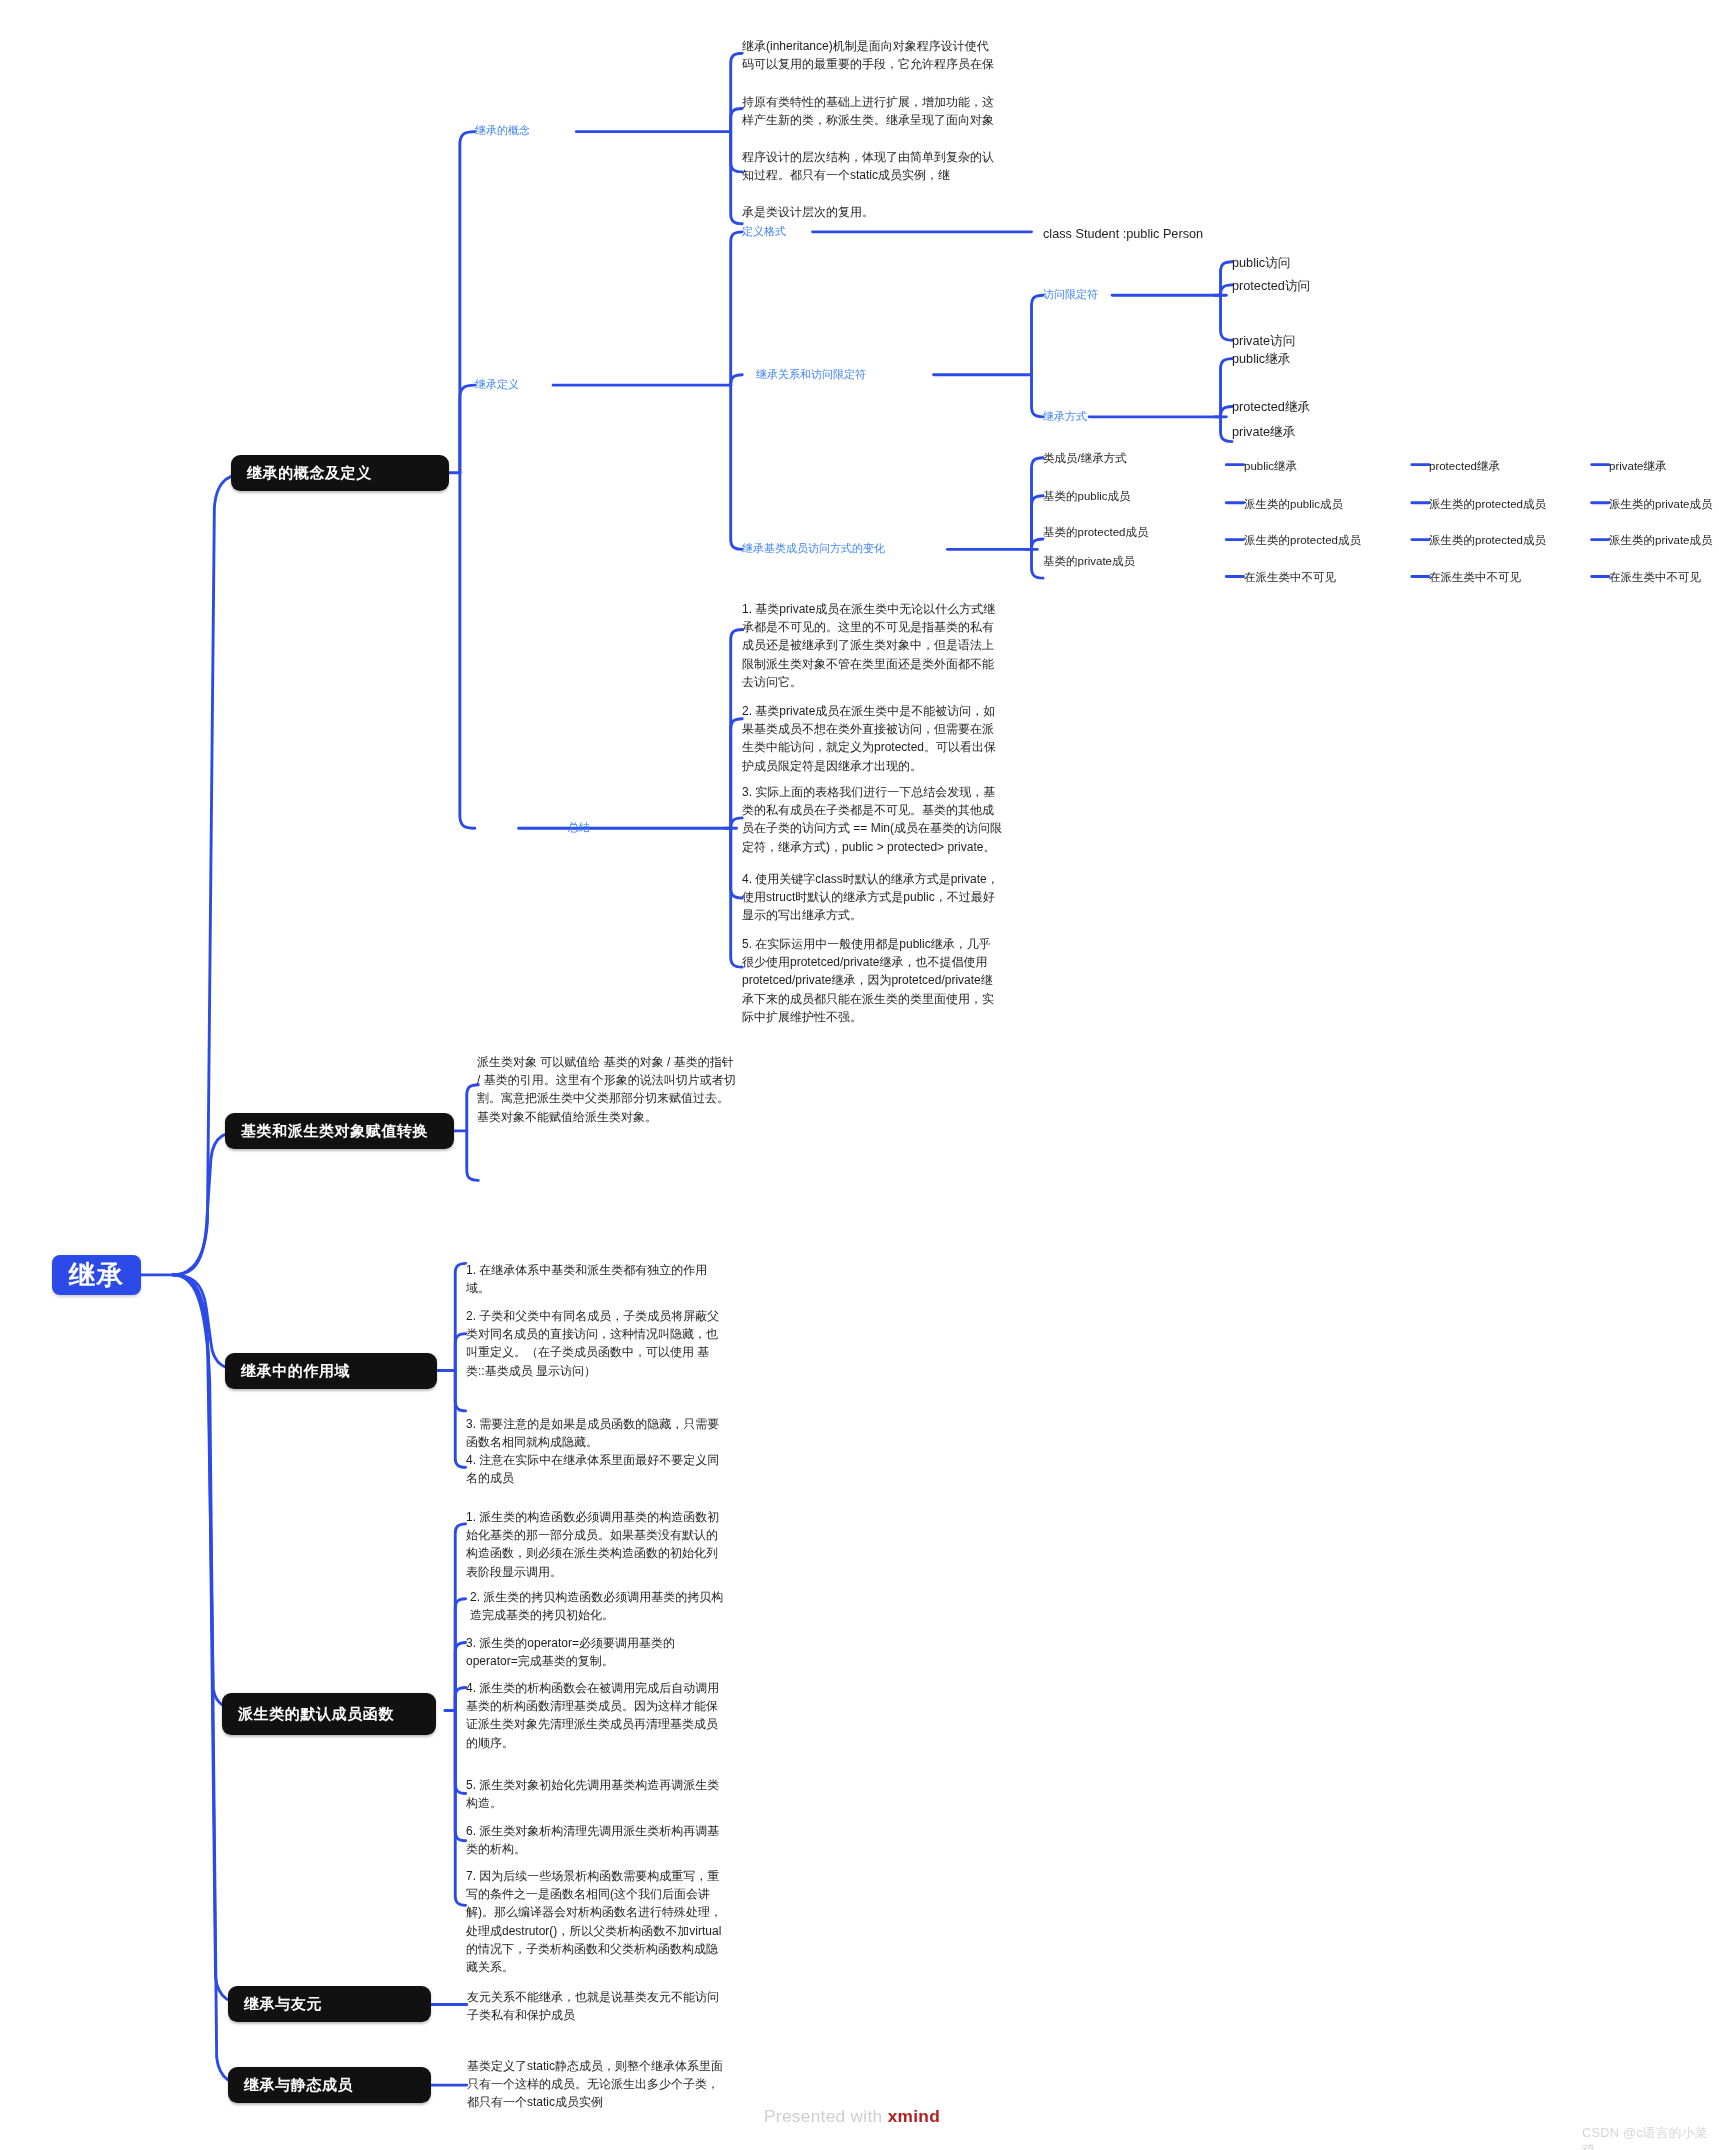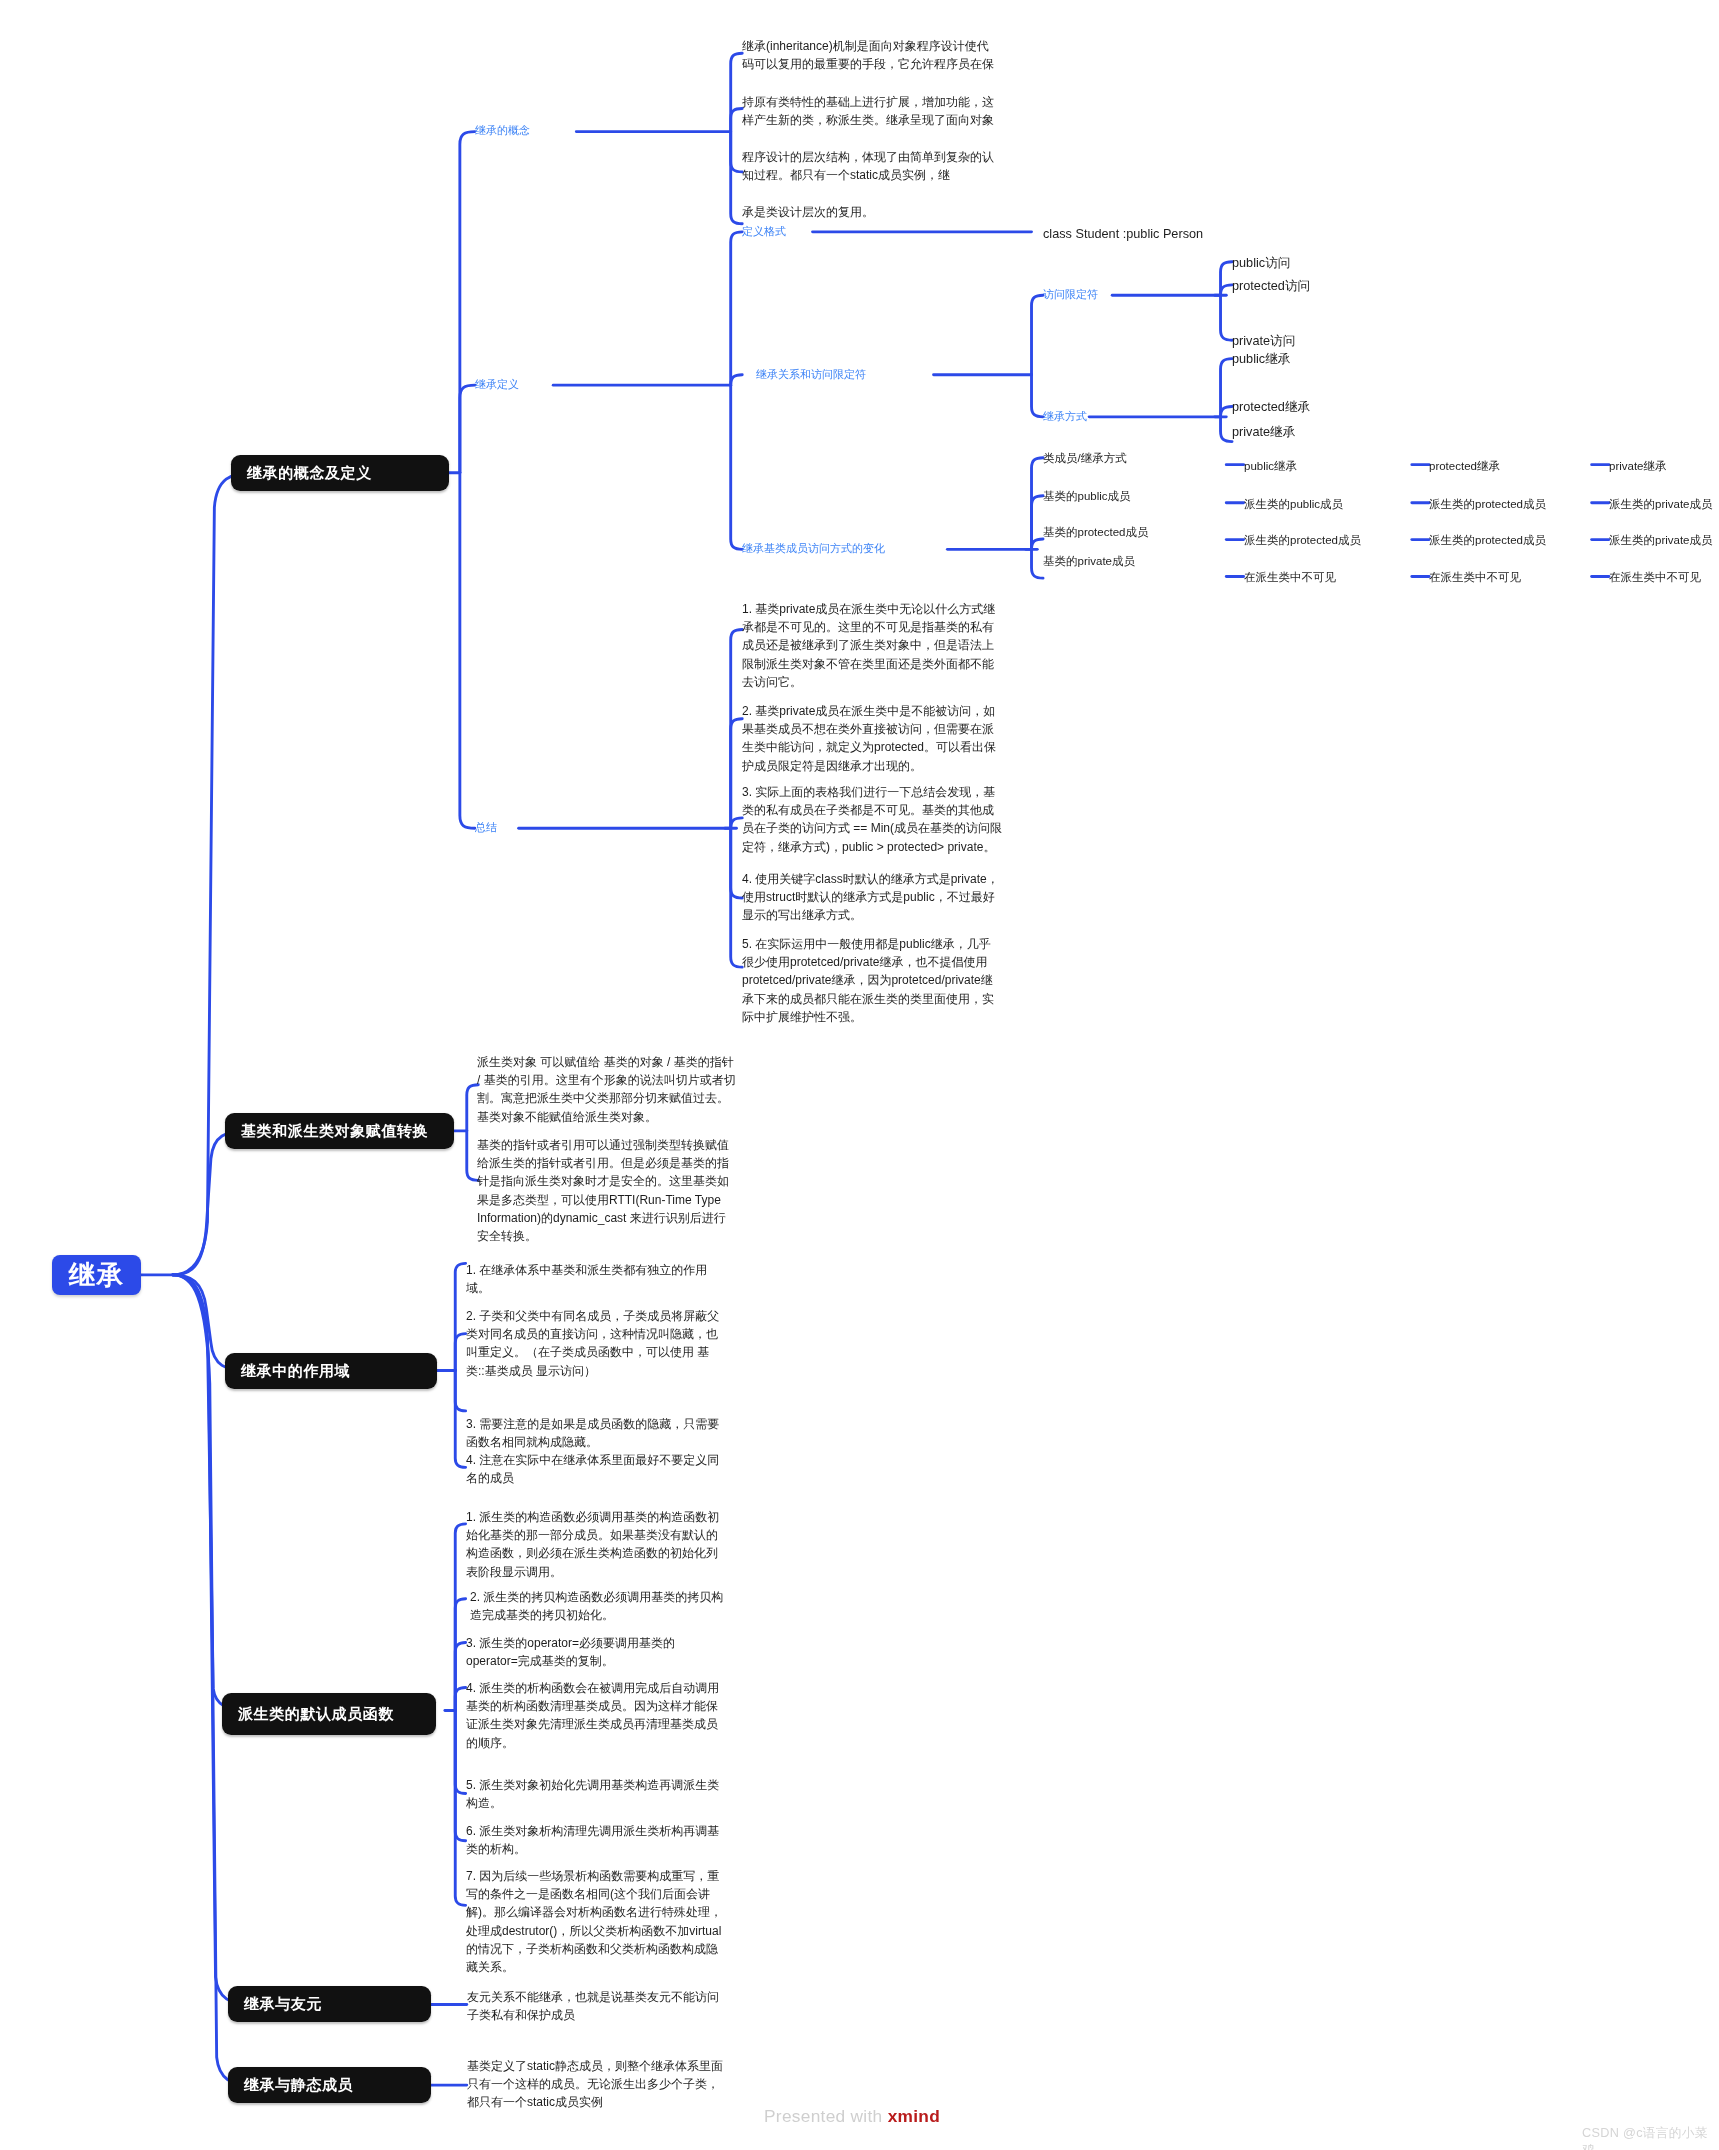--- a/index.html
+++ b/index.html
@@ -243,32 +243,31 @@
   <div class="node leaf sm" style="left:1429px; top:458px; width:173px;">protected继承</div>
   <div class="node leaf sm" style="left:1429px; top:496px; width:173px;">派生类的protected成员</div>
   <div class="node leaf sm" style="left:1429px; top:532px; width:173px;">派生类的protected成员</div>
   <div class="node leaf sm" style="left:1429px; top:569px; width:173px;">在派生类中不可见</div>
 
   <div class="node leaf sm" style="left:1609px; top:458px; width:173px;">private继承</div>
   <div class="node leaf sm" style="left:1609px; top:496px; width:173px;">派生类的private成员</div>
   <div class="node leaf sm" style="left:1609px; top:532px; width:173px;">派生类的private成员</div>
   <div class="node leaf sm" style="left:1609px; top:569px; width:173px;">在派生类中不可见</div>
 
-  <div class="node topic" style="left:475px; top:820px; width:115px;">总结</div>
+  <div class="node topic" style="left:475px; top:820px; width:115px;text-align:right;">总结</div>
 
   <div class="node leaf" style="left:742px; top:600px; width:260px;">1. 基类private成员在派生类中无论以什么方式继承都是不可见的。这里的不可见是指基类的私有成员还是被继承到了派生类对象中，但是语法上限制派生类对象不管在类里面还是类外面都不能去访问它。</div>
   <div class="node leaf" style="left:742px; top:702px; width:260px;">2. 基类private成员在派生类中是不能被访问，如果基类成员不想在类外直接被访问，但需要在派生类中能访问，就定义为protected。可以看出保护成员限定符是因继承才出现的。</div>
   <div class="node leaf" style="left:742px; top:783px; width:260px;">3. 实际上面的表格我们进行一下总结会发现，基类的私有成员在子类都是不可见。基类的其他成员在子类的访问方式 == Min(成员在基类的访问限定符，继承方式)，public &gt; protected&gt; private。</div>
   <div class="node leaf" style="left:742px; top:870px; width:260px;">4. 使用关键字class时默认的继承方式是private，使用struct时默认的继承方式是public，不过最好显示的写出继承方式。</div>
   <div class="node leaf" style="left:742px; top:935px; width:260px;">5. 在实际运用中一般使用都是public继承，几乎很少使用protetced/private继承，也不提倡使用protetced/private继承，因为protetced/private继承下来的成员都只能在派生类的类里面使用，实际中扩展维护性不强。</div>
 
   <div class="node branch-node" style="left:225px; top:1113px; width:229px; height:36px;">基类和派生类对象赋值转换</div>
 
   <div class="node leaf" style="left:477px; top:1053px; width:259px;">派生类对象 可以赋值给 基类的对象 / 基类的指针 / 基类的引用。这里有个形象的说法叫切片或者切割。寓意把派生类中父类那部分切来赋值过去。基类对象不能赋值给派生类对象。</div>
-  <div class="node leaf" style="left:477px; top:1136px; width:259px;">基类的指针或者引用可以通过强制类型转换赋值给派生类的指针或者引用。但是必须是基类的指针是指向派生类对象时才是安全的。这里基类如果是多态类型，可以使用RTTI(Run-Time Type Information)的dynamic_cast 来进行识别后进行安全转换。</div>
 
   <div class="node branch-node" style="left:225px; top:1353px; width:212px; height:36px;">继承中的作用域</div>
 
   <div class="node leaf" style="left:466px; top:1261px; width:259px;">1. 在继承体系中基类和派生类都有独立的作用域。</div>
   <div class="node leaf" style="left:466px; top:1307px; width:259px;">2. 子类和父类中有同名成员，子类成员将屏蔽父类对同名成员的直接访问，这种情况叫隐藏，也叫重定义。（在子类成员函数中，可以使用 基类::基类成员 显示访问）</div>
   <div class="node leaf" style="left:466px; top:1395px; width:259px;margin-top:20px;">3. 需要注意的是如果是成员函数的隐藏，只需要函数名相同就构成隐藏。</div>
   <div class="node leaf" style="left:466px; top:1451px; width:259px;">4. 注意在实际中在继承体系里面最好不要定义同名的成员</div>
 
   <div class="node branch-node" style="left:222px; top:1693px; width:214px; height:42px;">派生类的默认成员函数</div>
 

